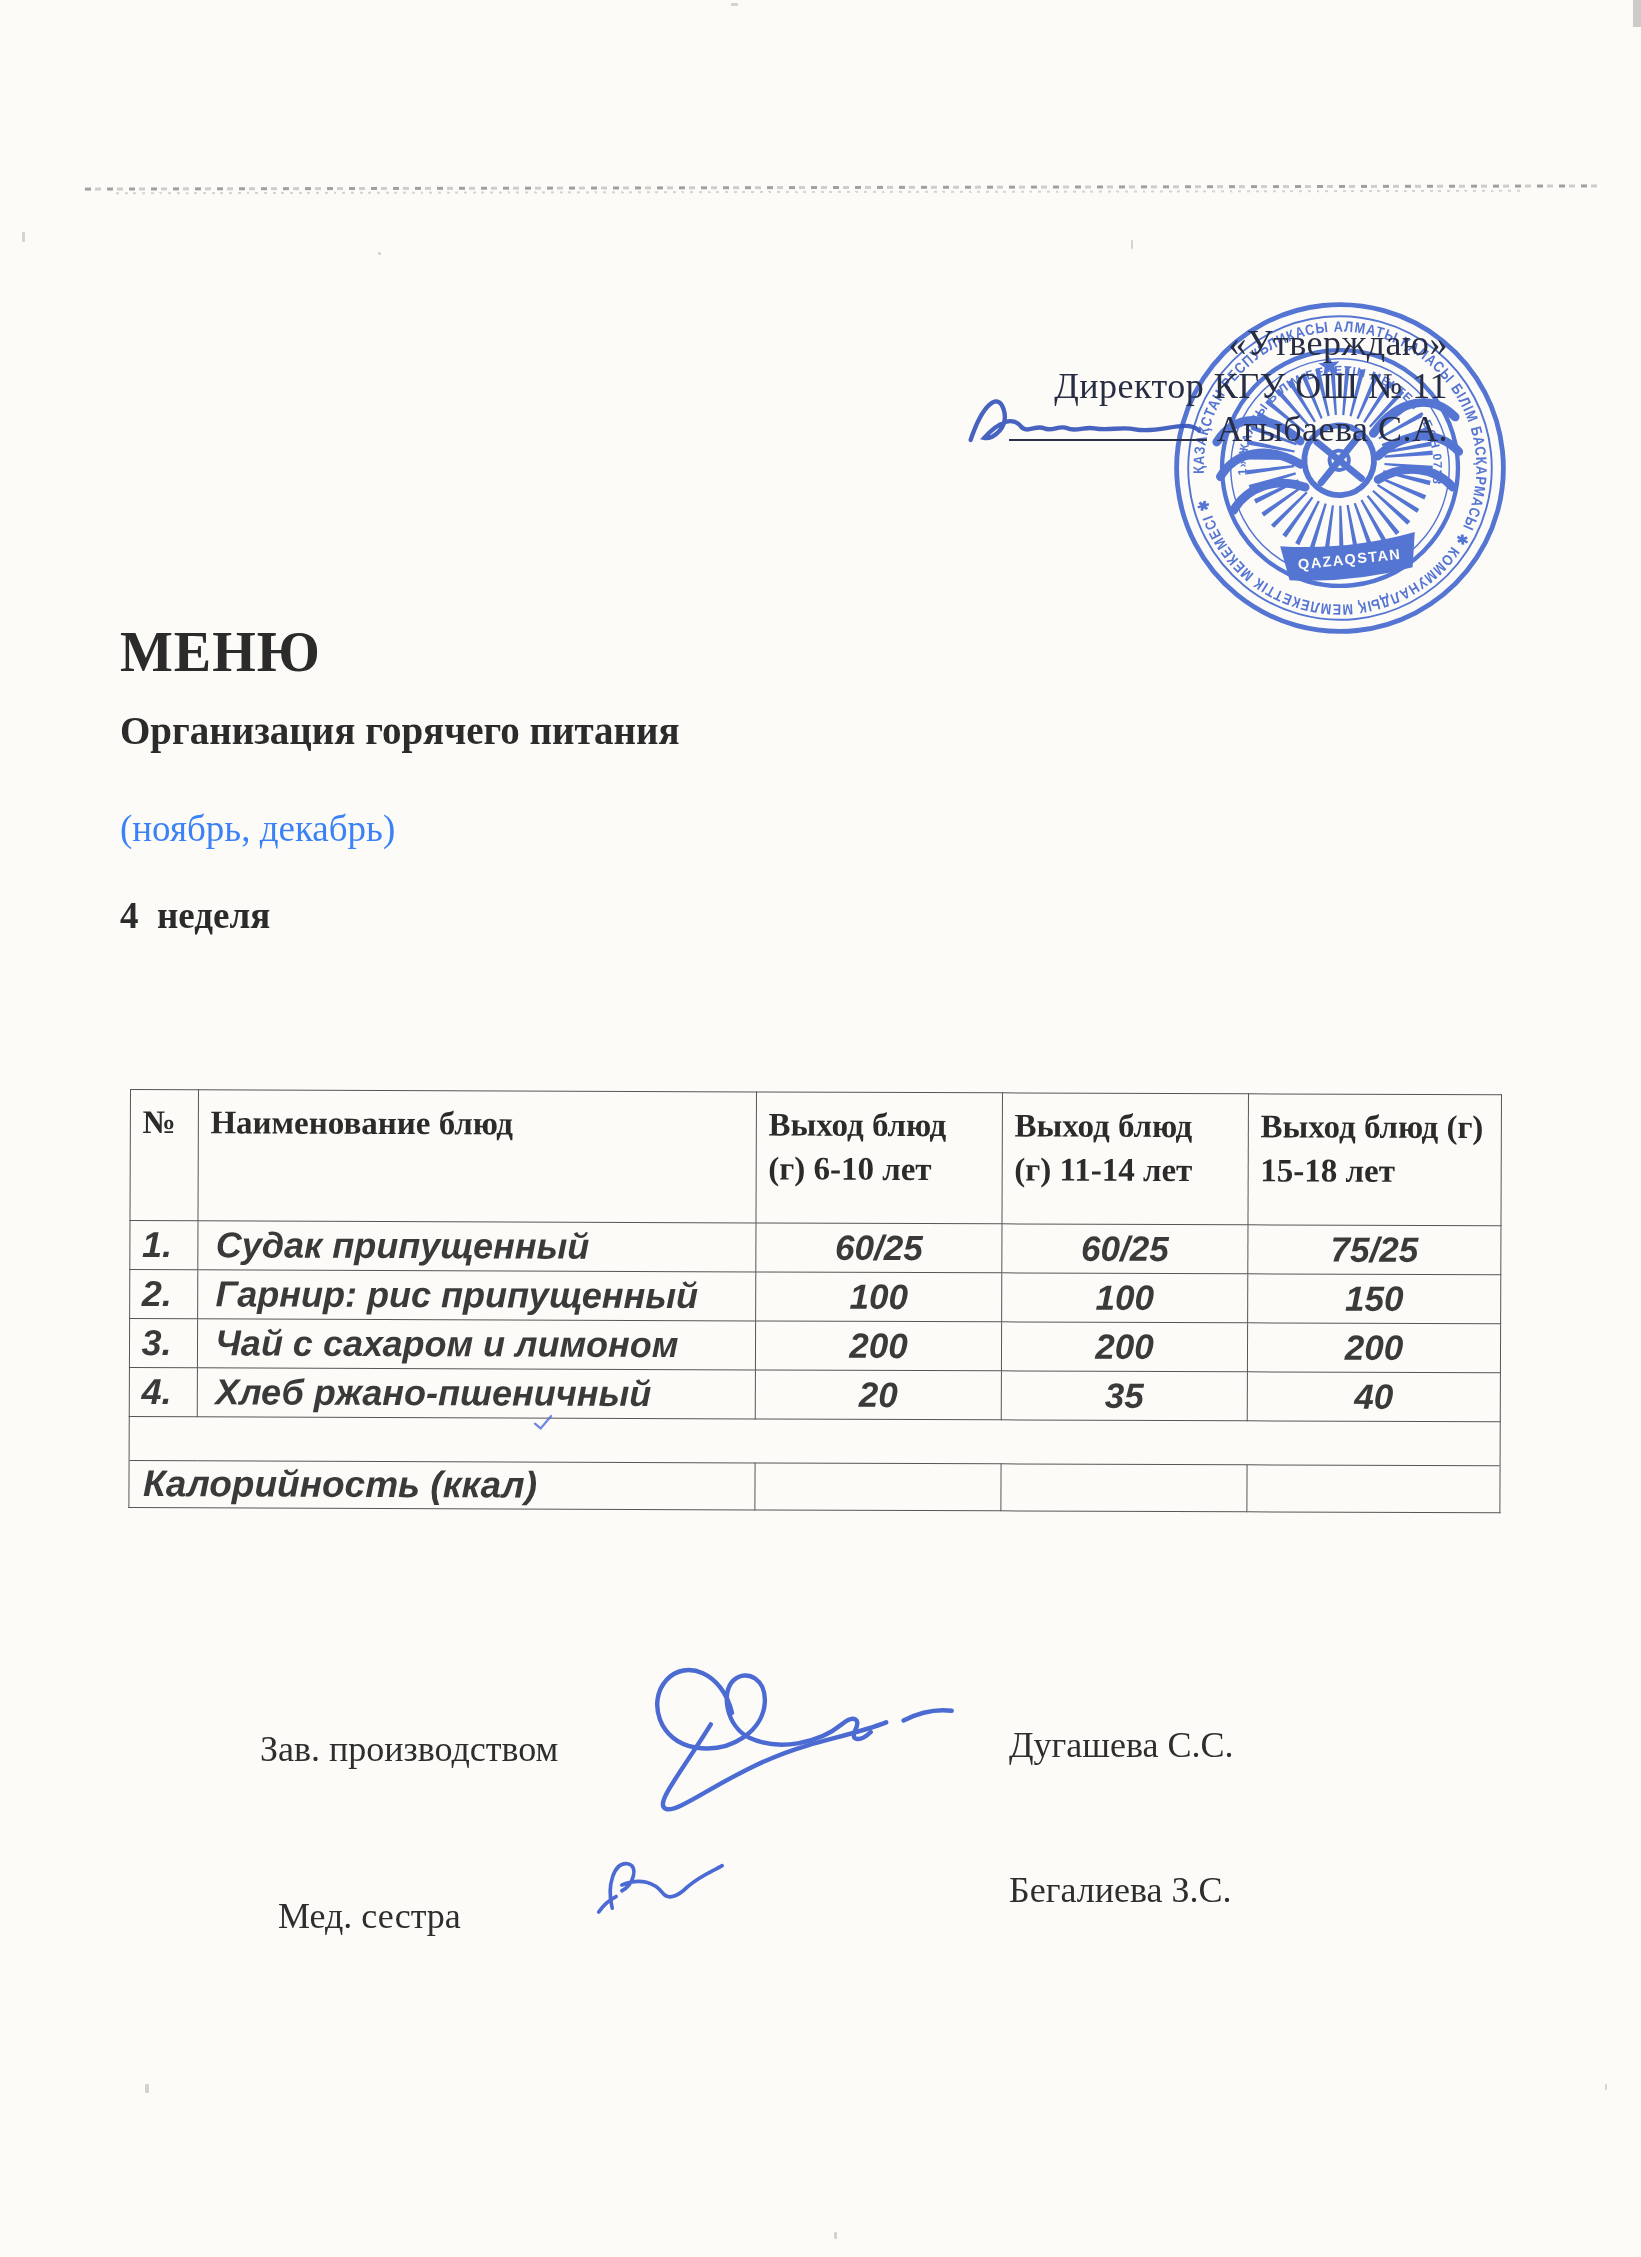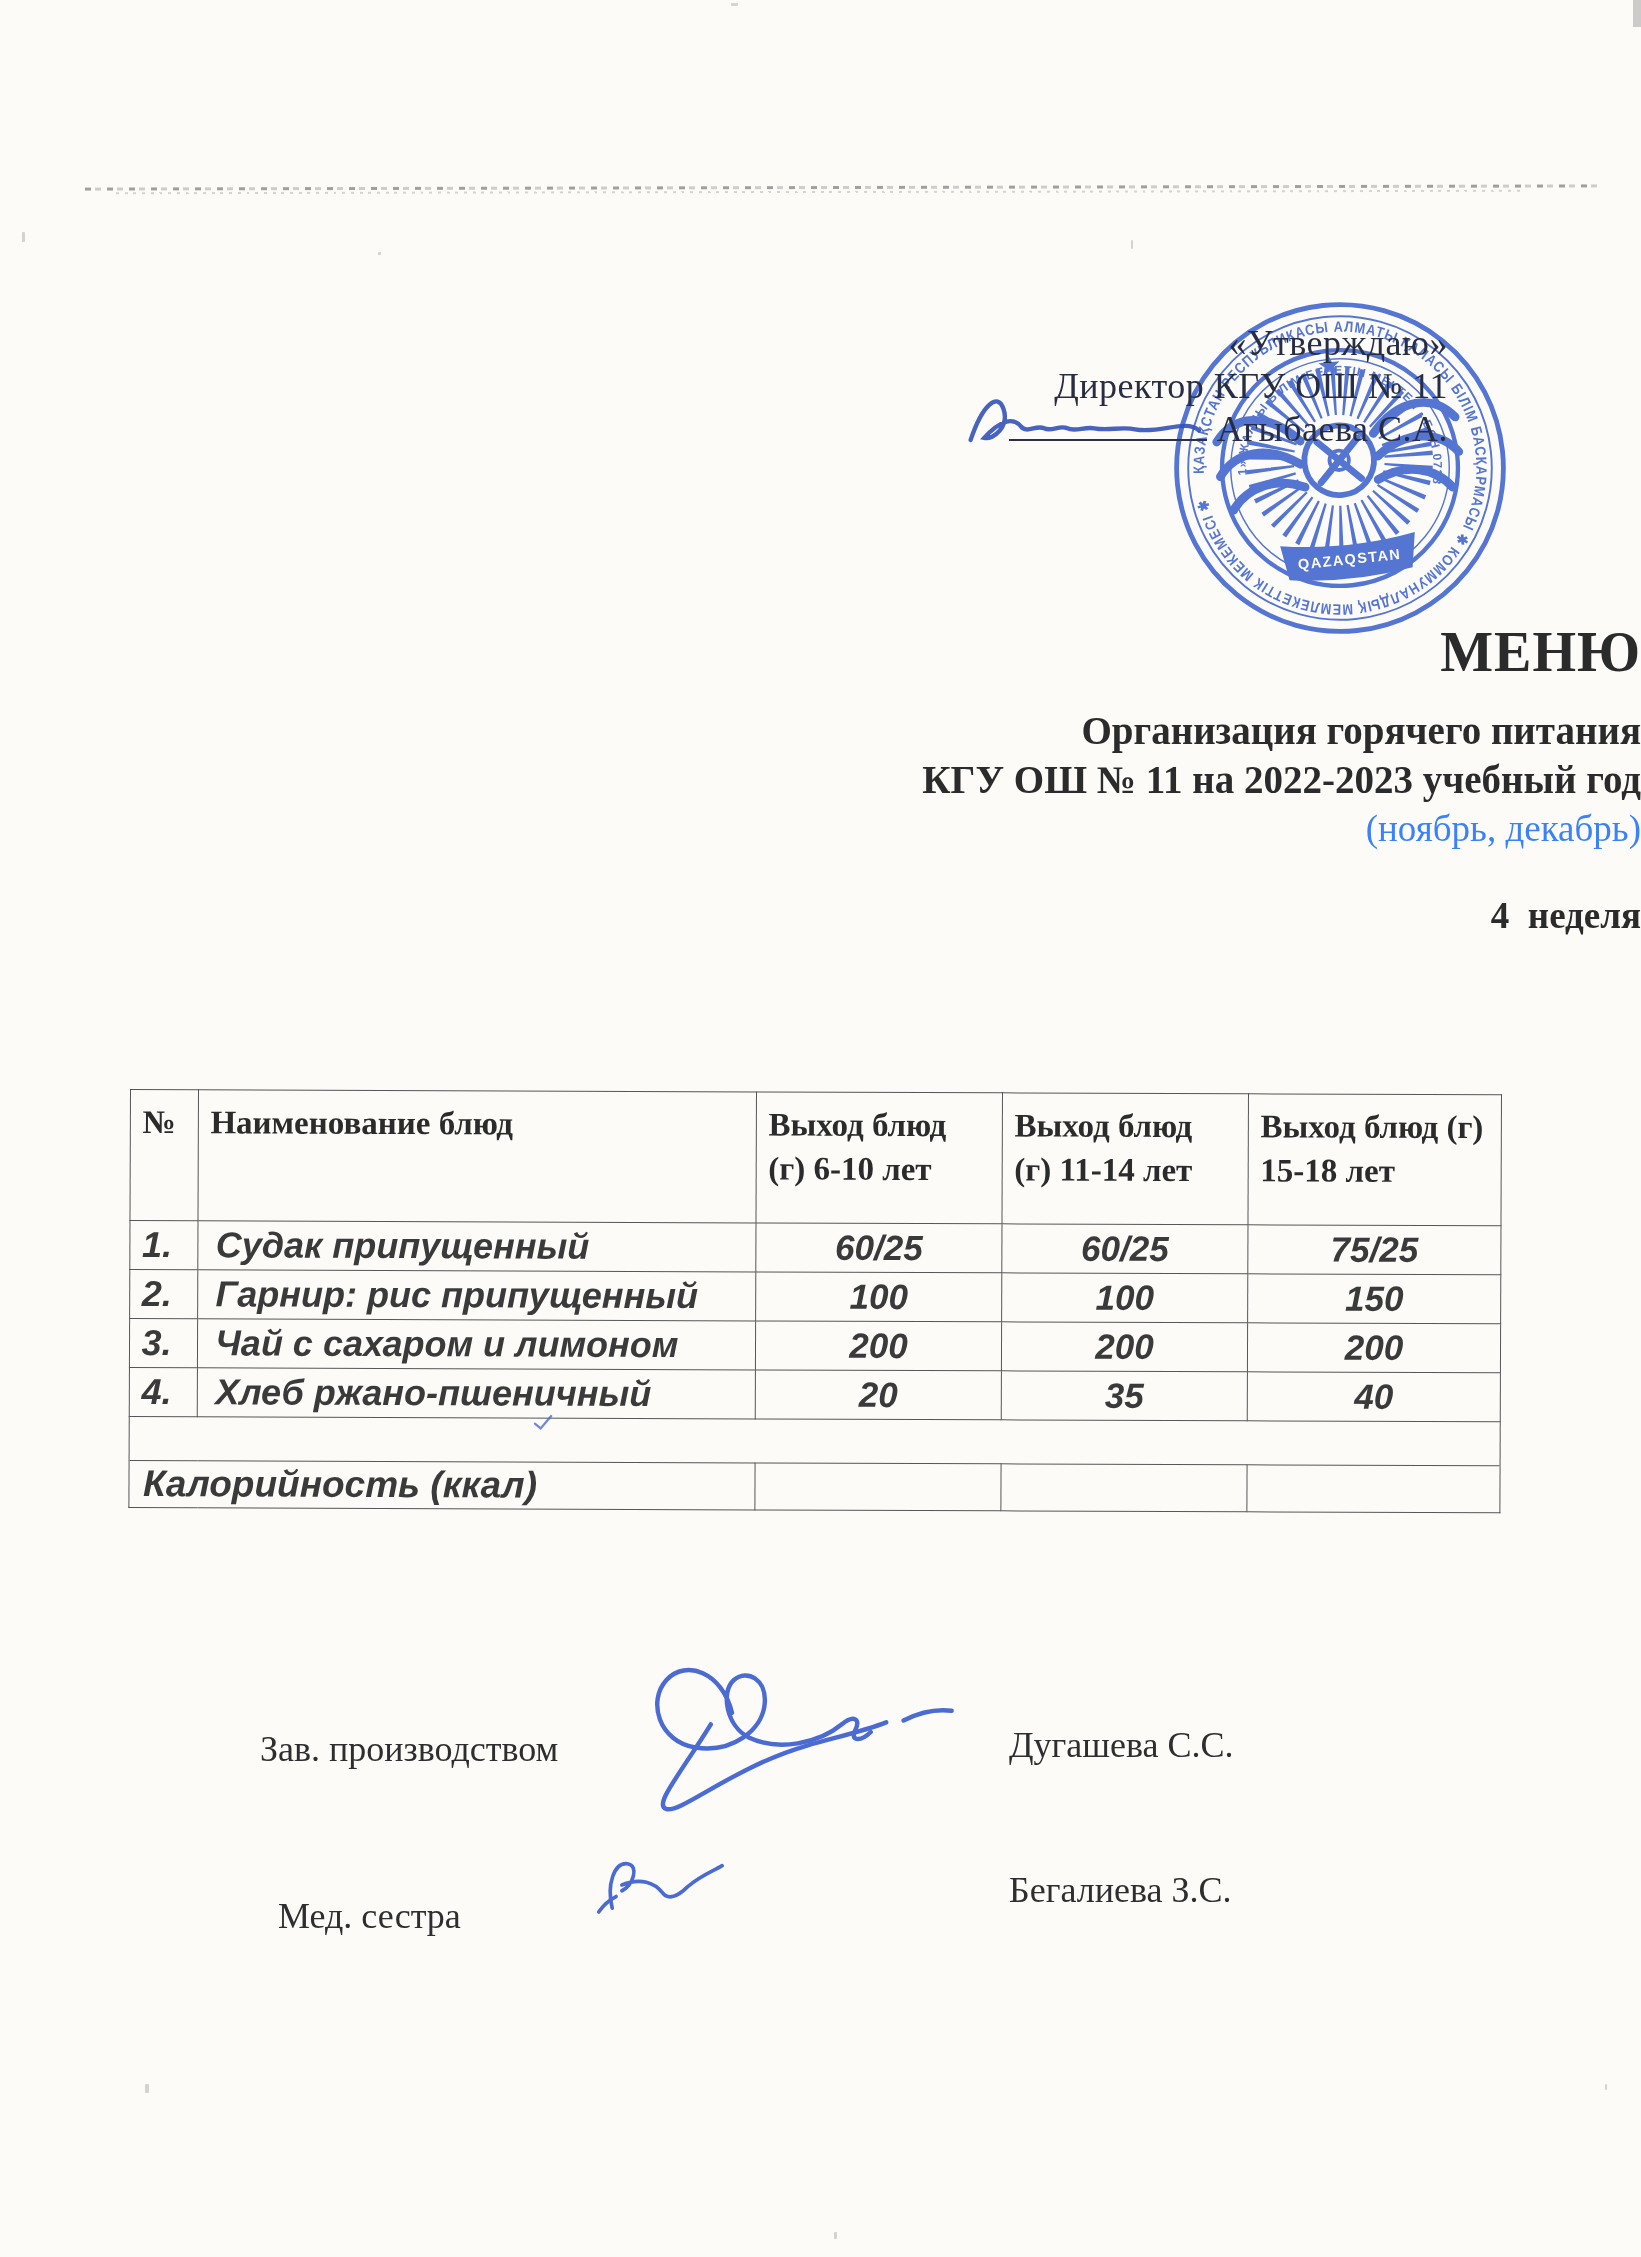--- a/index.html
+++ b/index.html
@@ -31,21 +31,21 @@
     color:#272d43; z-index:5; letter-spacing:0.5px;
   }
   .sig-underline{
     display:inline-block; width:198px; height:29px;
     border-bottom:2.9px solid #2c3147; margin-right:9.7px;
   }
   
   .stamp{position:absolute; left:1166px; top:294px; width:348px; height:348px;
          z-index:2; opacity:.88; transform:rotate(-6deg);}
   
-  .cline{position:absolute; left:120px; right:0; text-align:right;}
+  .cline{position:absolute; left:120px; right:0; text-align:left;}
   .doc-title{top:620px; font-size:56px; font-weight:bold; letter-spacing:1px;}
   .sub1{top:708px; font-size:39px; font-weight:bold;}
   .sub2{top:757px; font-size:39px; font-weight:bold;}
   .sub3{top:807px; font-size:37px; color:#3b82f6;}
   .week{top:894px; font-size:37px; font-weight:bold; white-space:pre;}
   .day{top:1025px; font-size:39px; font-weight:bold;}
   
   .menu-table{
     position:absolute; left:130px; top:1089px;
     border-collapse:collapse; transform:rotate(.22deg); transform-origin:left top;
@@ -147,21 +147,20 @@
     <div>Директор КГУ ОШ № 11</div>
     <div><span class="sig-underline"></span><span>Агыбаева С.А.</span></div>
   </div>
 
   <svg class="ink ink-dir" viewBox="0 0 300 92">
     <path d="M10,64 C22,28 38,14 44,32 C50,50 34,64 24,62 C40,44 54,40 62,50 C68,58 78,48 86,52 C94,56 102,48 110,52 C118,56 128,50 138,52 C152,55 166,50 180,53 C206,58 232,42 246,54" fill="none" stroke="#3352b8" stroke-width="4.5" stroke-linecap="round" opacity=".9"></path>
   </svg>
 
   <div class="cline doc-title">МЕНЮ</div>
   <div class="cline sub1">Организация горячего питания</div>
-  <div class="cline sub2">КГУ ОШ № 11 на 2022-2023 учебный год</div>
   <div class="cline sub3">(ноябрь, декабрь)</div>
   <div class="cline week">4  неделя</div>
 
   <table class="menu-table">
     <colgroup>
       <col class="col-num">
         <col class="col-name">
         <col class="col-v1">
         <col class="col-v2">
         <col class="col-v3">

